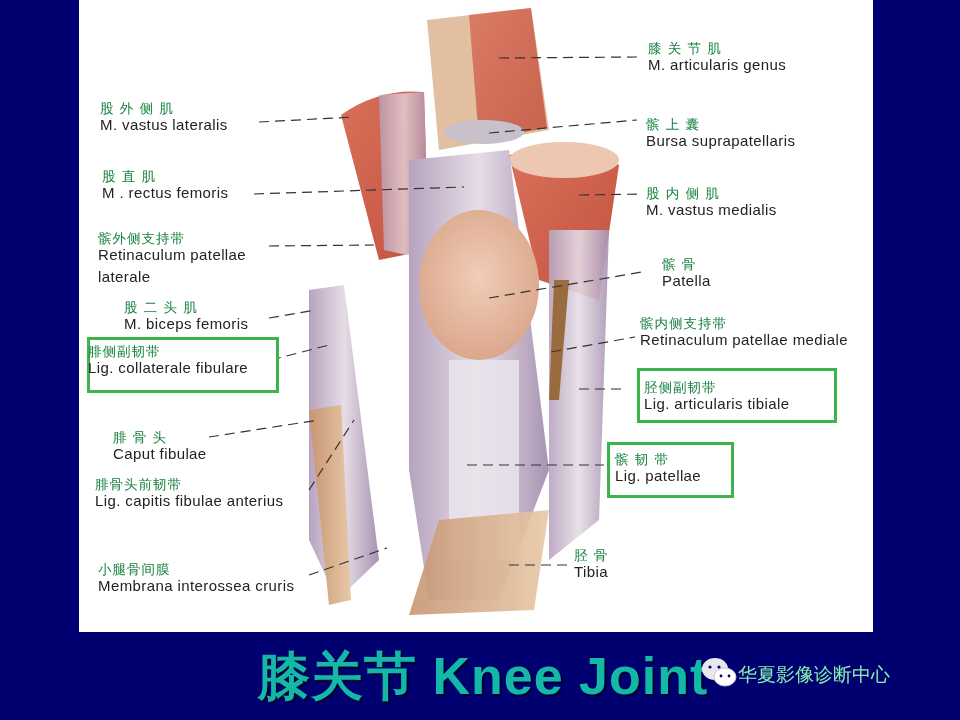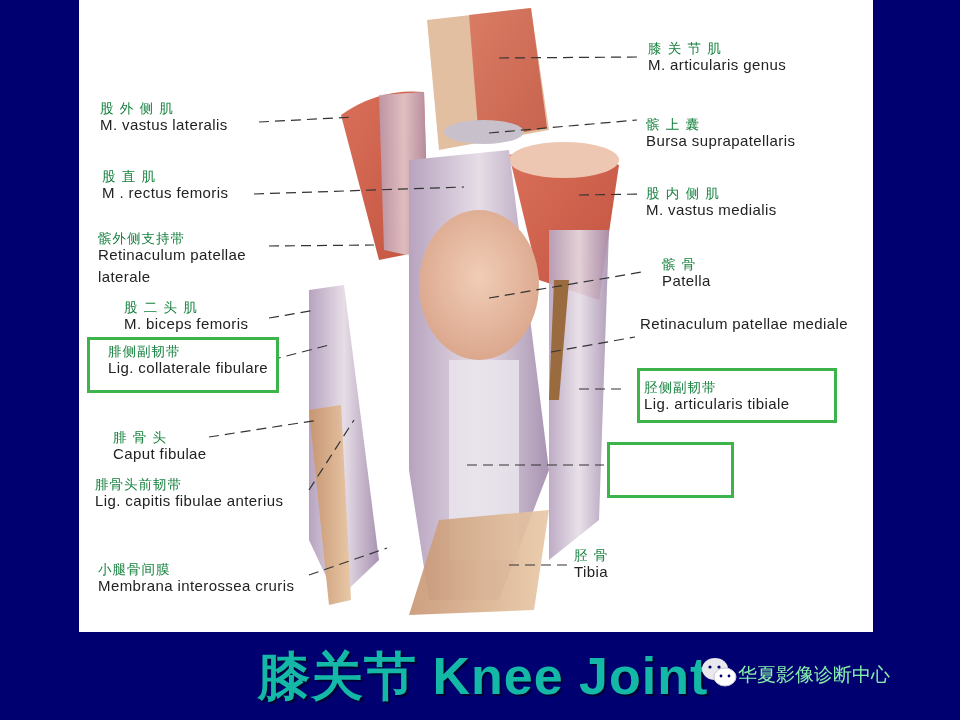--- a/index.html
+++ b/index.html
@@ -99,21 +99,21 @@
   </div>
   <div class="label" style="left:19px; top:230px;">
     <span class="zh">髌外侧支持带</span>
     <span class="la">Retinaculum patellae</span>
     <span class="la" style="margin-top:3px;">laterale</span>
   </div>
   <div class="label" style="left:38px; top:299px;margin-left:7px;">
     <span class="zh">股 二 头 肌</span>
     <span class="la">M. biceps femoris</span>
   </div>
-  <div class="label" style="left:29px; top:343px;">
+  <div class="label" style="left:9px; top:343px;">
     <span class="zh">腓侧副韧带</span>
     <span class="la">Lig. collaterale fibulare</span>
   </div>
   <div class="label" style="left:34px; top:429px;">
     <span class="zh">腓   骨   头</span>
     <span class="la">Caput fibulae</span>
   </div>
   <div class="label" style="left:16px; top:476px;">
     <span class="zh">腓骨头前韧带</span>
     <span class="la">Lig. capitis fibulae anterius</span>
@@ -133,25 +133,30 @@
   </div>
   <div class="label" style="left:567px; top:185px;">
     <span class="zh">股 内 侧 肌</span>
     <span class="la">M. vastus medialis</span>
   </div>
   <div class="label" style="left:583px; top:256px;">
     <span class="zh">髌        骨</span>
     <span class="la">Patella</span>
   </div>
   <div class="label" style="left:561px; top:315px;">
+    <span class="zh">髌内侧支持带</span>
     <span class="la">Retinaculum patellae mediale</span>
   </div>
   <div class="label" style="left:565px; top:379px;">
     <span class="zh">胫侧副韧带</span>
     <span class="la">Lig. articularis tibiale</span>
+  </div>
+  <div class="label" style="left:536px; top:451px;">
+    <span class="zh">髌   韧   带</span>
+    <span class="la">Lig. patellae</span>
   </div>
   <div class="label" style="left:495px; top:547px;">
     <span class="zh">胫        骨</span>
     <span class="la">Tibia</span>
   </div>
 </div>
 
 <div class="title">膝关节 Knee Joint</div>
 
 <svg class="wm-icon" viewBox="0 0 38 36">

